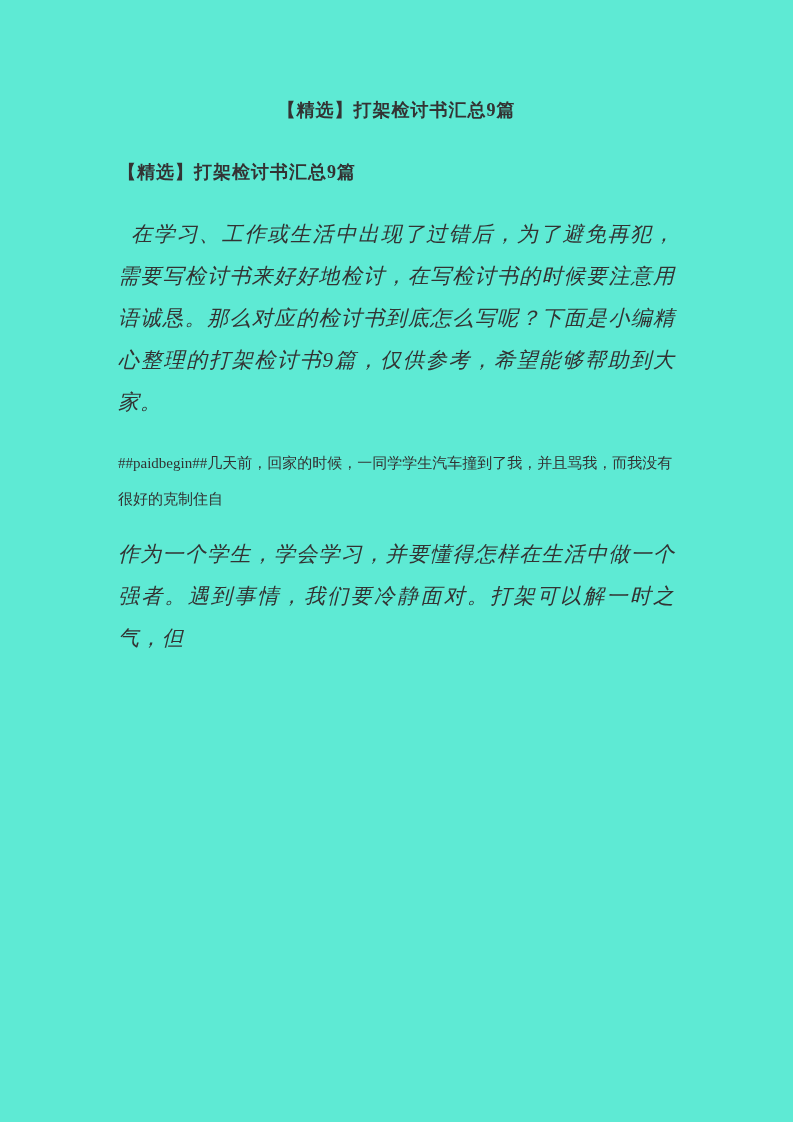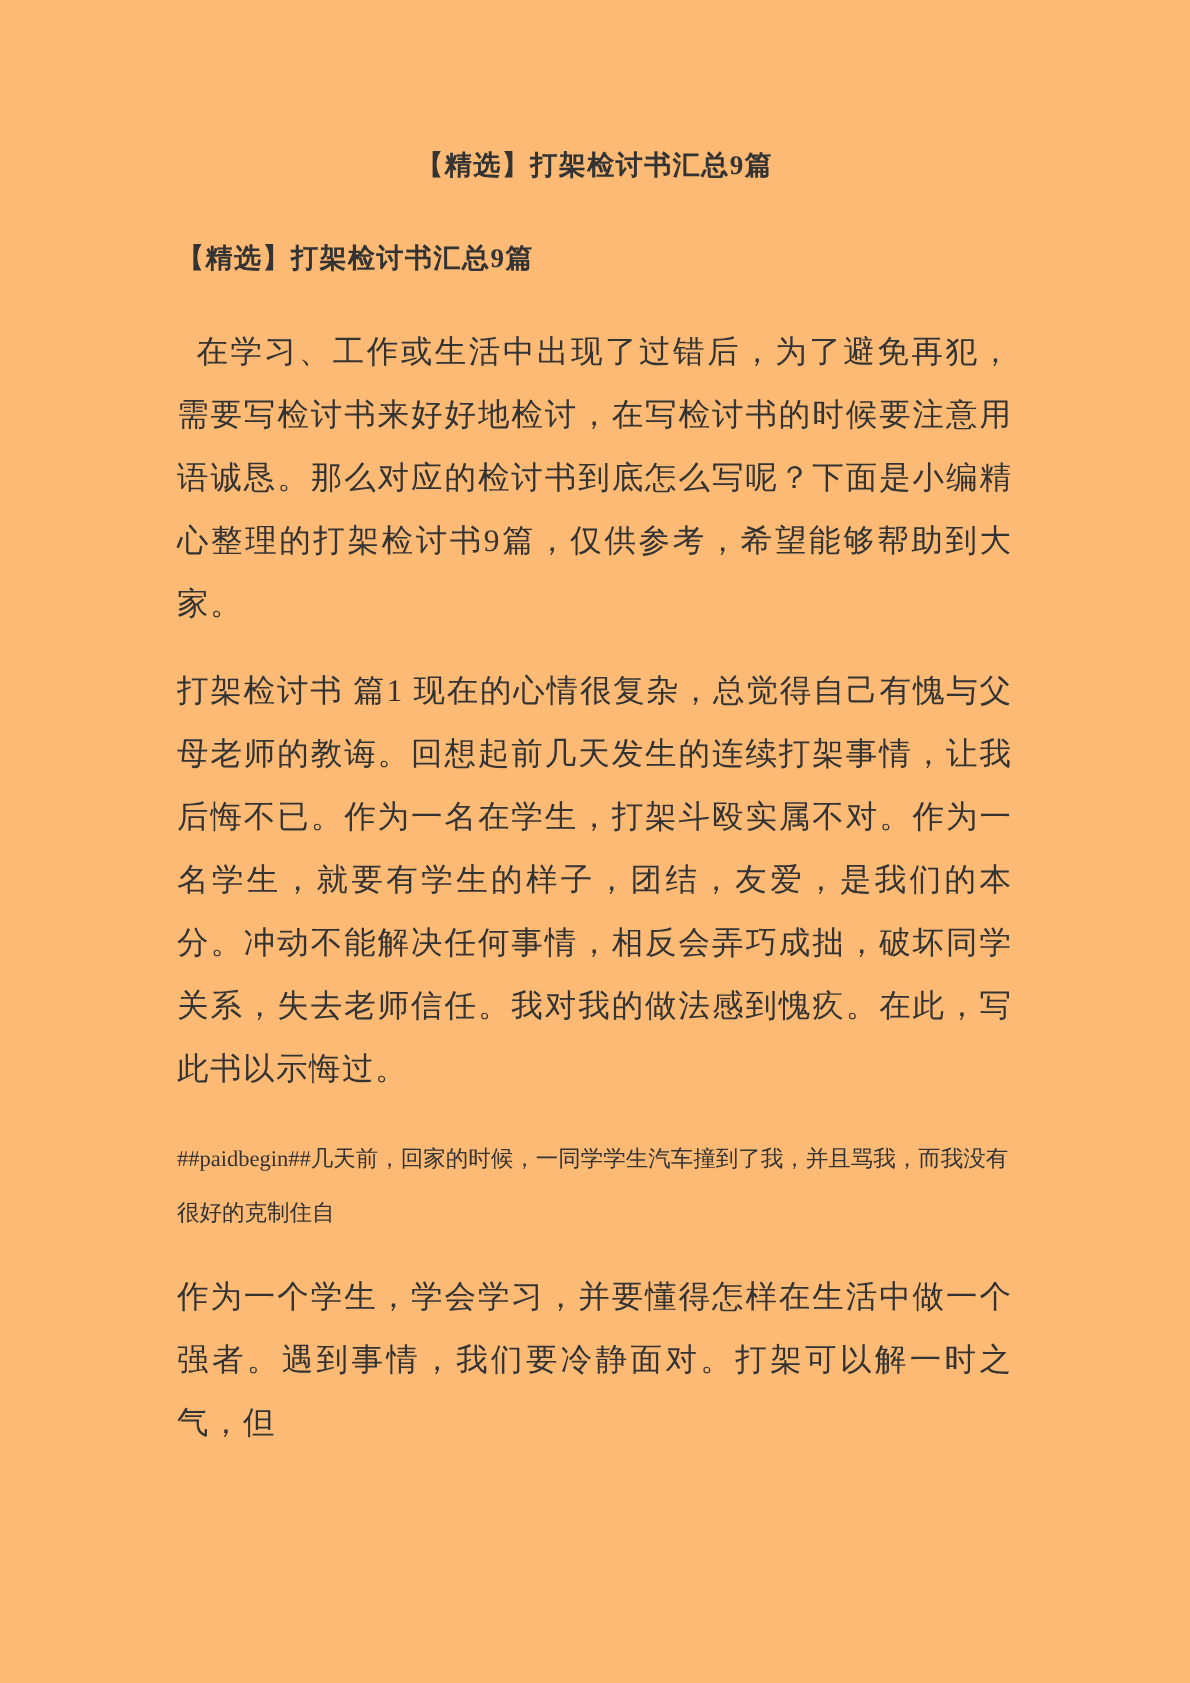--- a/index.html
+++ b/index.html
@@ -12,21 +12,21 @@
     height: 1122px;
     overflow: hidden;
     font-family: "Liberation Serif", "DejaVu Serif", serif;
     color: #333333;
   }
   .page {
     box-sizing: border-box;
     width: 793px;
     height: 1122px;
     padding: 97px 118px 40px 118px;
-    background: #fdba74;
+    background: #5eead4;
   }
   .doc-title {
     margin: 0;
     font-size: 18px;
     font-weight: bold;
     letter-spacing: 1px;
     line-height: 26px;
     text-align: center;
     color: #333333;
   }
@@ -46,20 +46,21 @@
     margin: 0;
     text-align: justify;
     text-justify: inter-character;
     color: #333333;
   }
   p.body-para {
     font-size: 21px;
     line-height: 42px;
     letter-spacing: 1px;
     margin-top: 16px;
+    font-style: italic;
   }
   p.body-para.first {
     margin-top: 28px;
   }
   p.small-para {
     font-size: 15px;
     line-height: 36px;
     letter-spacing: 0px;
     margin-top: 22px;
     margin-bottom: 6px;
@@ -70,17 +71,16 @@
   }
 </style>
 </head>
 <body>
 
 <div class="page">
   <h1 class="doc-title">【精选】打架检讨书汇总9篇</h1>
   <h2 class="doc-heading">【精选】打架检讨书汇总9篇</h2>
   <div class="doc-body">
       <p class="para body-para indented first">在学习、工作或生活中出现了过错后，为了避免再犯，需要写检讨书来好好地检讨，在写检讨书的时候要注意用语诚恳。那么对应的检讨书到底怎么写呢？下面是小编精心整理的打架检讨书9篇，仅供参考，希望能够帮助到大家。</p>
-      <p class="para body-para">打架检讨书 篇1 现在的心情很复杂，总觉得自己有愧与父母老师的教诲。回想起前几天发生的连续打架事情，让我后悔不已。作为一名在学生，打架斗殴实属不对。作为一名学生，就要有学生的样子，团结，友爱，是我们的本分。冲动不能解决任何事情，相反会弄巧成拙，破坏同学关系，失去老师信任。我对我的做法感到愧疚。在此，写此书以示悔过。</p>
       <p class="para small-para">##paidbegin##几天前，回家的时候，一同学学生汽车撞到了我，并且骂我，而我没有很好的克制住自</p>
       <p class="para body-para">作为一个学生，学会学习，并要懂得怎样在生活中做一个强者。遇到事情，我们要冷静面对。打架可以解一时之气，但</p>
     </div>
 </div>
 
 </body></html>

